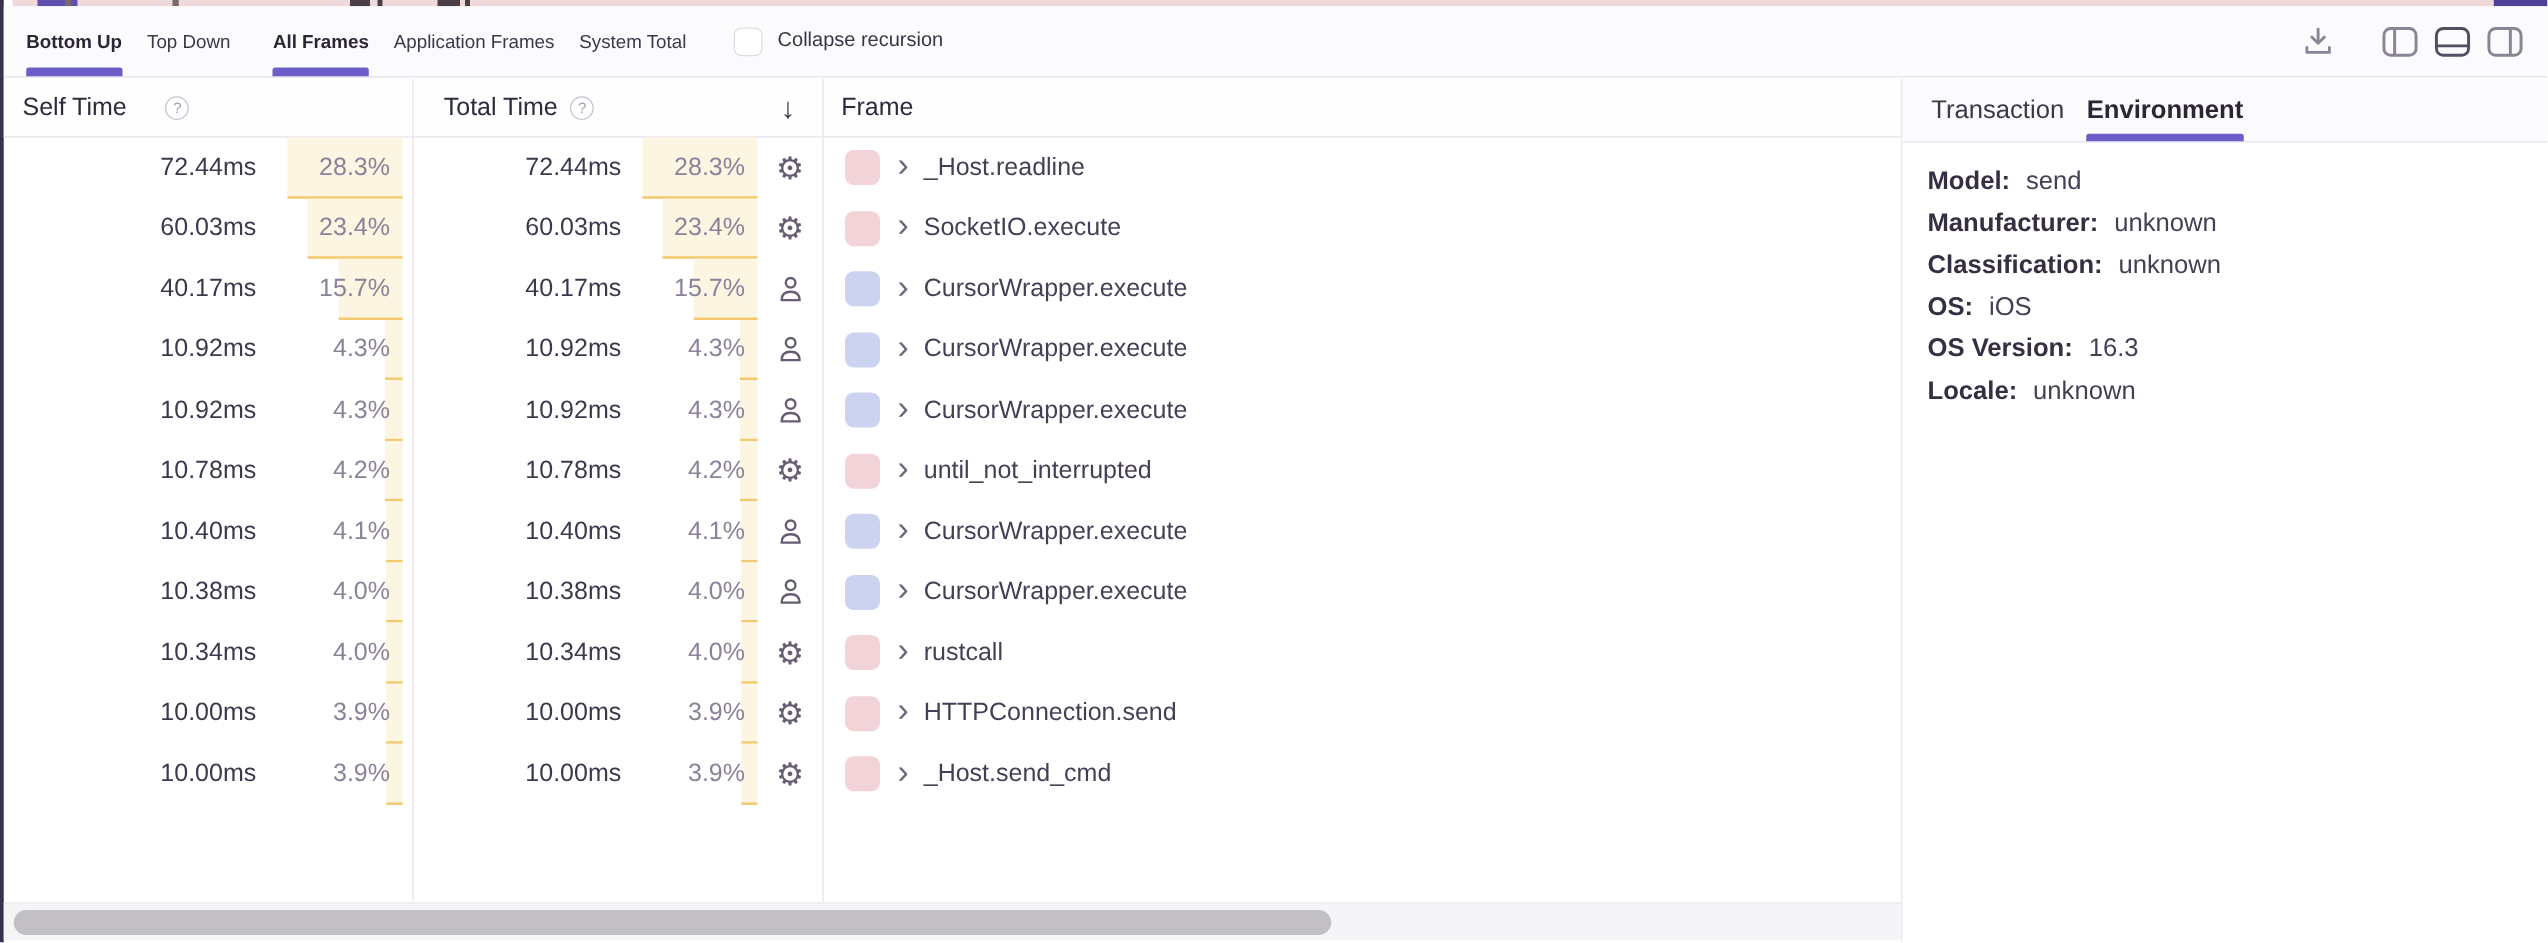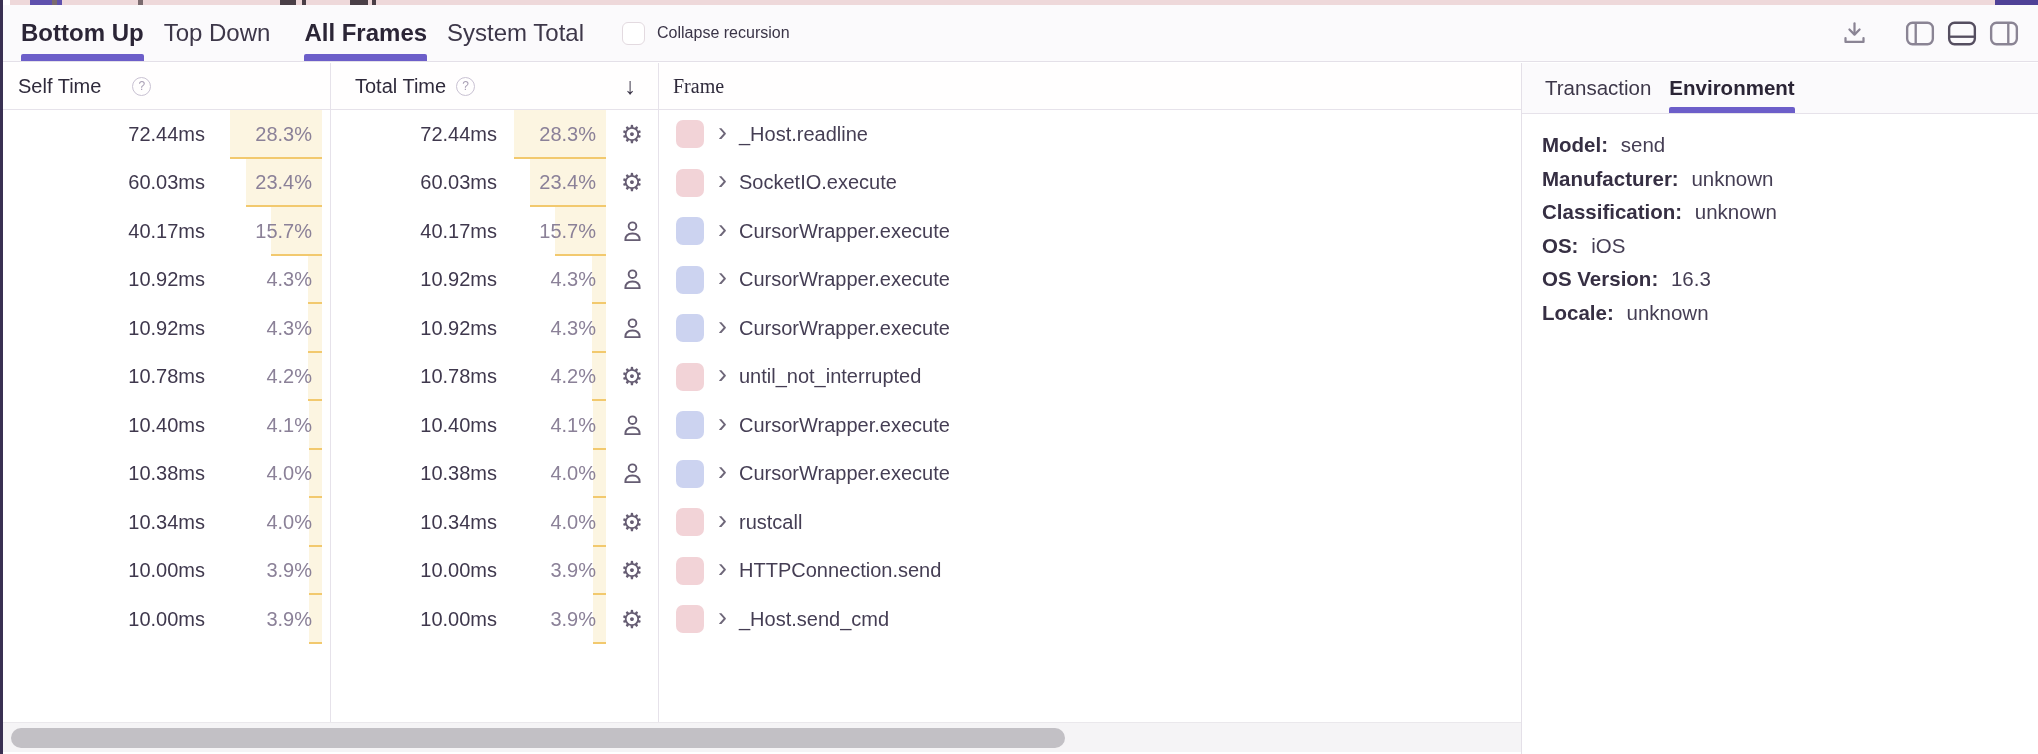--- a/index.html
+++ b/index.html
@@ -16,21 +16,21 @@
   
   .left-edge{position:absolute; top:0; left:0; width:3px; height:754px; background:#393052;}
 
   
   .toolbar{
     position:absolute; top:5px; left:3px; right:0; height:57px;
     background:#fbfafc; border-bottom:1px solid #e4e0e8;
     display:flex; align-items:center; padding-left:8px; box-sizing:border-box;
   }
   .tab{position:relative; height:100%; display:flex; align-items:center;
-       margin:0 10px; font-size:24px; color:#3d3749; white-space:nowrap;}
+       margin:0 10px; font-size:15px; color:#3d3749; white-space:nowrap;}
   .tab.group-start{margin-left:24px;}
   .tab.active{font-weight:700; color:#2b2536;}
   .tab.active::after{content:""; position:absolute; left:0; right:0; bottom:0;
        height:7px; background:var(--accent); border-radius:2px 2px 0 0;}
   .cb-wrap{display:flex; align-items:center; margin-left:28px;}
   .checkbox{width:23px; height:23px; background:#fff; border:1.5px solid #e3dae0;
        border-radius:6px; box-sizing:border-box;}
   .cb-label{margin-left:12px; font-size:16px; color:#3a3447;}
   .tb-icons{margin-left:auto; display:flex; align-items:center; padding-right:19px;}
   .icon-btn{width:30px; height:30px; display:flex; align-items:center; justify-content:center;}
@@ -40,21 +40,21 @@
 
   
   .thead{
     position:absolute; top:63px; left:3px; width:1518px; height:47px;
     background:#fffefe; border-bottom:1px solid #e6e2ea; box-sizing:border-box;
     display:flex; font-size:20px; font-weight:500; color:#2f2a3b;
   }
   .th{display:flex; align-items:center; box-sizing:border-box;}
   .th-self{width:327px; padding-left:15px;gap:21px;}
   .th-total{width:328px; padding-left:25px;}
-  .th-frame{flex:1; padding-left:15px;font-family:Liberation Serif, serif;}
+  .th-frame{flex:1; padding-left:15px;}
   .help-icon{width:19px; height:19px; margin-left:10px; border:1.5px solid #c9c2d3;
        border-radius:50%; display:flex; align-items:center; justify-content:center;
        font-size:12px; font-weight:400; color:#a89fb4; box-sizing:border-box;}
   .sort-icon{margin-left:auto; margin-right:22px; font-size:23px; font-weight:400; color:#3a3447;}
 
   
   .col-div{position:absolute; top:63px; width:1px; height:659px; background:#e6e2ea;}
   .panel-div{position:absolute; top:63px; width:1px; height:691px; background:#e4e0e8;}
 
   
@@ -124,20 +124,23 @@
         <div class="tab active">
     <span>Bottom Up</span>
   </div>
         <div class="tab">
     <span>Top Down</span>
   </div>
         <div class="tab active group-start">
     <span>All Frames</span>
   </div>
         <div class="tab">
+    <span>Application Frames</span>
+  </div>
+        <div class="tab">
     <span>System Total</span>
   </div>
       </div>
     <div class="cb-wrap">
       <span class="checkbox"></span>
       <span class="cb-label">Collapse recursion</span>
     </div>
     <div class="tb-icons">
       <span class="icon-btn dl">
         <svg class="sicon" width="27" height="27" viewBox="0 0 24 24" fill="none" stroke="#8a8494" stroke-width="2" stroke-linecap="round" stroke-linejoin="round">

